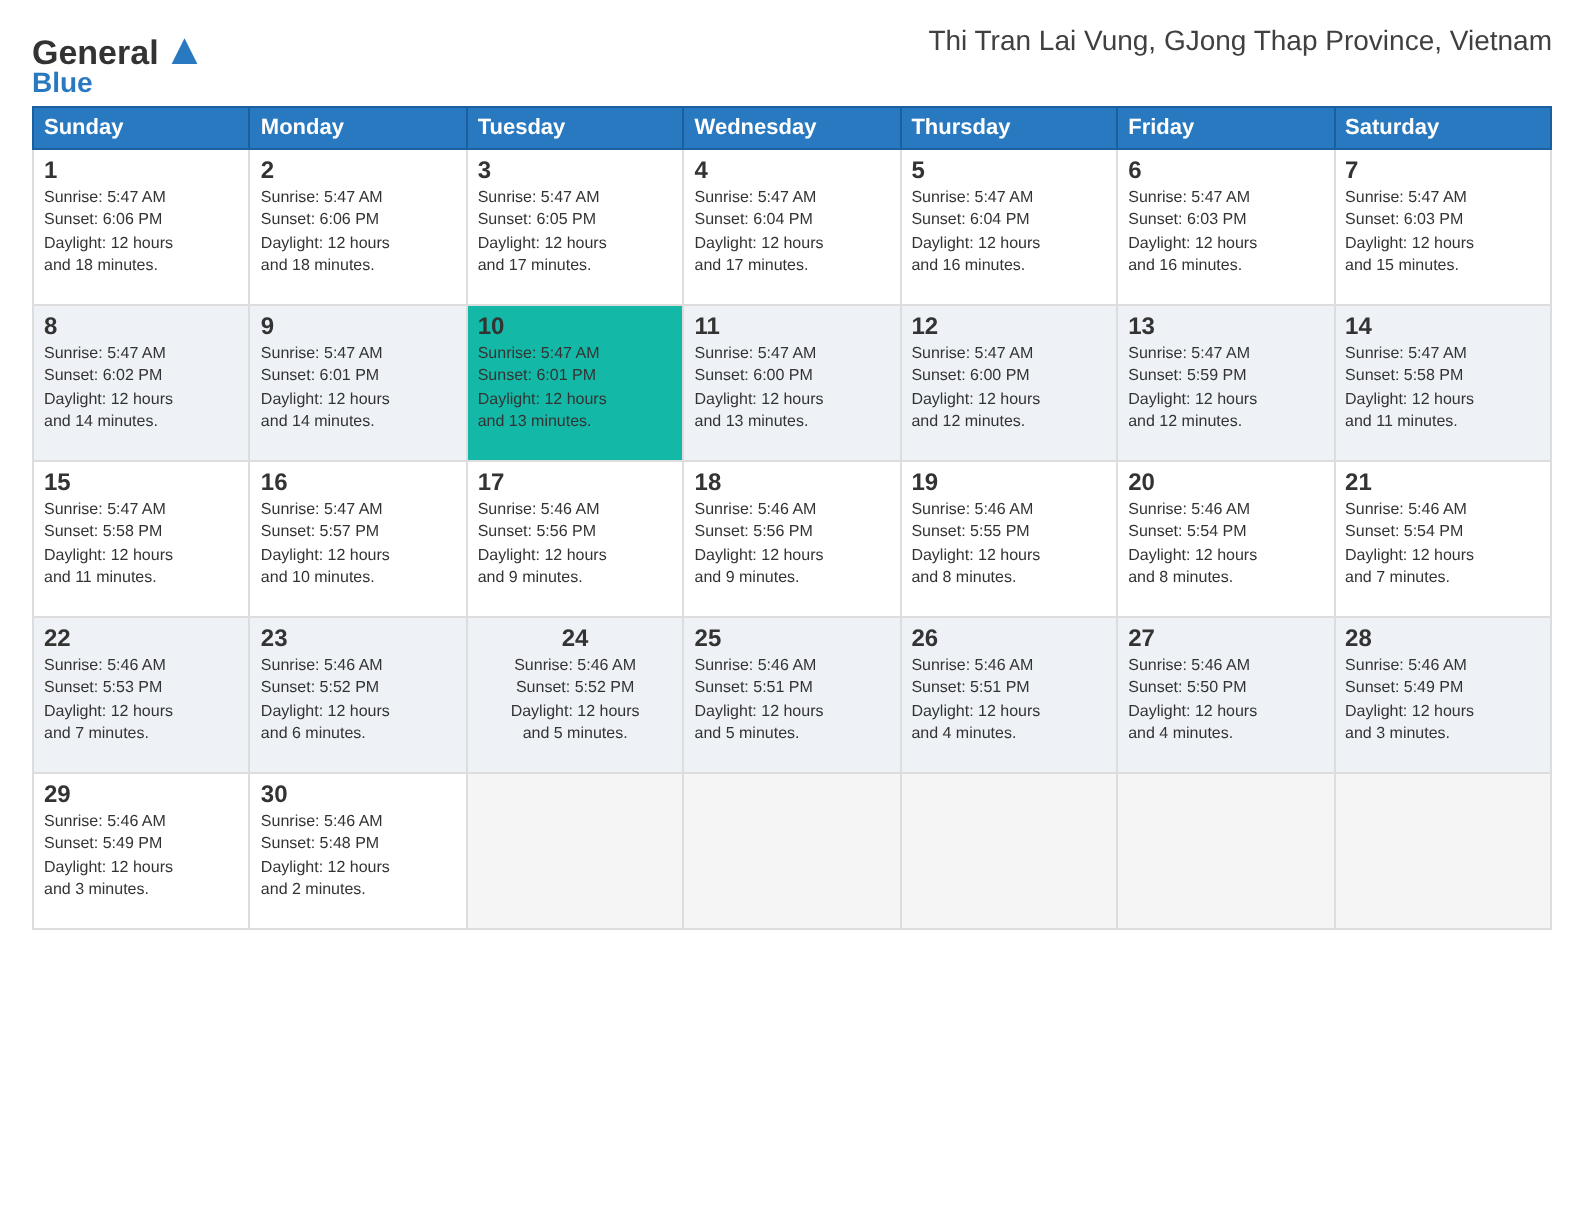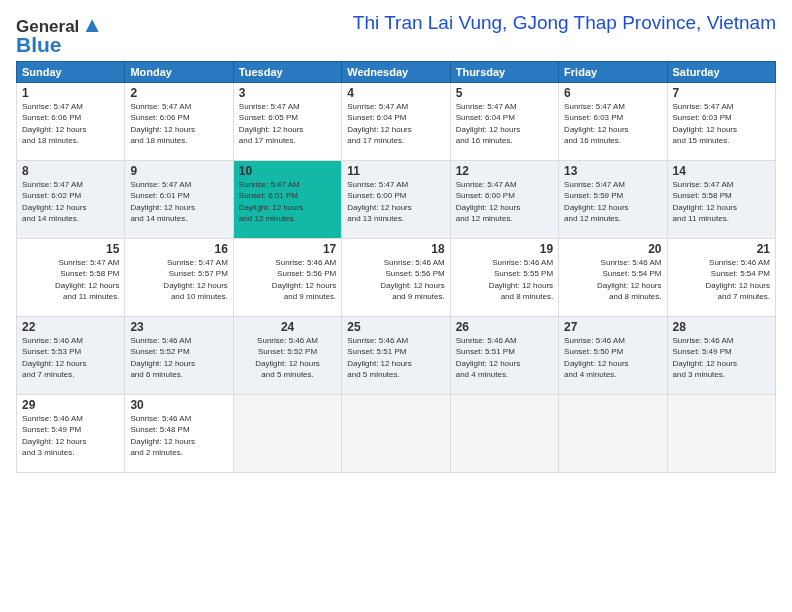--- a/index.html
+++ b/index.html
@@ -29,22 +29,22 @@
     }
     .title-section {
       text-align: right;
     }
     .month-title {
       font-size: 32px;
       font-weight: bold;
       color: #333;
     }
     .location-title {
-      font-size: 19px;
-      color: #1d4ed8;
+      font-size: 14px;
+      color: #404040;
     }
     .calendar {
       width: 100%;
       border-collapse: collapse;
       table-layout: fixed;
     }
     .calendar th {
       background: #2979c0;
       color: #fff;
       font-size: 11px;
@@ -73,38 +73,38 @@
       line-height: 1.4;
       color: #333;
     }
     tr:nth-child(even) td:not(.empty) {
       background: #eef2f7;
     }
     tr:nth-child(odd) td:not(.empty) {
       background: #fff;
     }
     tr:nth-child(2) td { background: #fff; }
-    tr:nth-child(3) td { background: #eef2f7; text-align: right; }
+    tr:nth-child(3) td { background: #eef2f7; }
     tr:nth-child(4) td { background: #fff; }
     tr:nth-child(5) td { background: #eef2f7; }
     tr:nth-child(6) td { background: #fff; }
     tr:nth-child(7) td { background: #eef2f7; }
   </style>
 </head>
 <body>
 
 <div class="page">
   <div class="header">
     <div class="logo">
       <div style="display:flex;align-items:flex-start;">
         <div style="font-size:17px;font-weight:bold;color:#333;line-height:1.15;">
           <span style="color:#333;">General</span><span style="color:#2979c0;font-size:22px;margin-left:2px;">▲</span>
         </div>
       </div>
-      <div style="font-size:21px;font-weight:bold;color:#2979c0;margin-top:-4px;">Blue</div>
+      <div style="font-size:14px;font-weight:bold;color:#2979c0;margin-top:-4px;">Blue</div>
     </div>
     <div class="title-section">
       <div class="location-title">Thi Tran Lai Vung, GJong Thap Province, Vietnam</div>
     </div>
   </div>
 
   <table class="calendar">
     <thead>
       <tr>
       <th>Sunday</th>

